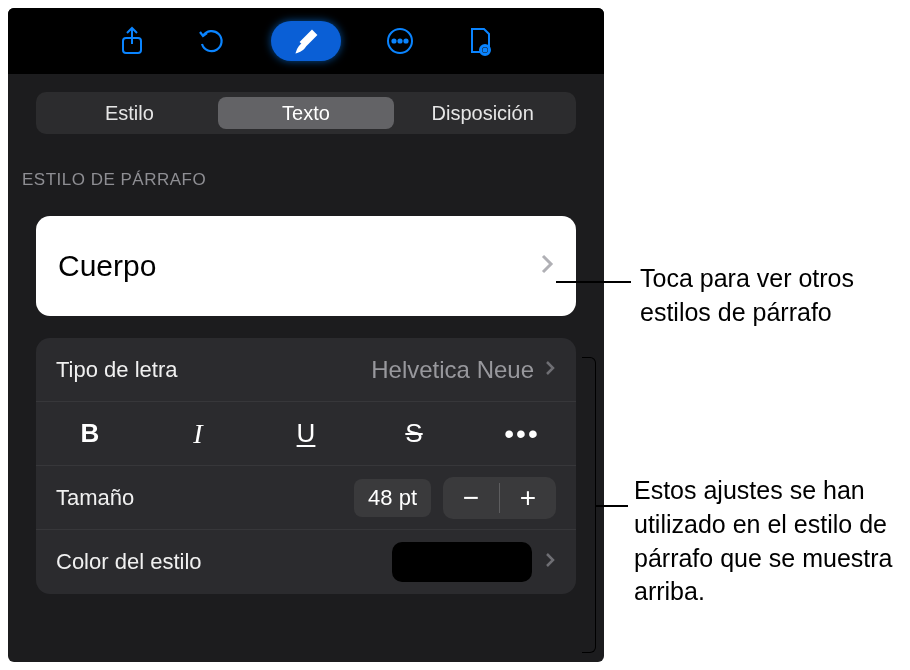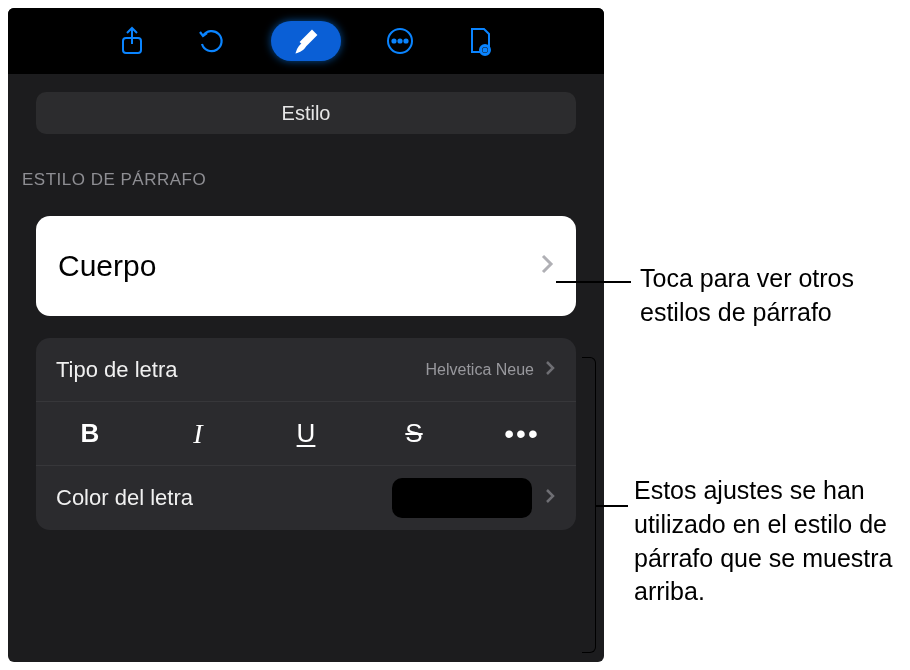--- a/index.html
+++ b/index.html
@@ -109,21 +109,21 @@
     min-height: 64px;
     display:flex;
     align-items:center;
     padding: 0 20px;
     border-bottom: 1px solid rgba(255,255,255,0.06);
     color:#fff;
     font-size: 22px;
   }
   .row:last-child { border-bottom:none; }
   .row-label { flex:1; color:#f0f0f0; }
-  .row-value { color:#98989d; font-size:16px; margin-right:10px; }
+  .row-value { color:#98989d; font-size:24px; margin-right:10px; }
   .row .chev { color:#6e6e73; }
 
   .format-row {
     display:flex;
     align-items:center;
     justify-content:space-around;
     height:64px;
     border-bottom: 1px solid rgba(255,255,255,0.06);
   }
   .fmt-btn {
@@ -240,20 +240,22 @@
         <circle cx="18" cy="24" r="5" fill="#1c1c1e"></circle>
         <circle cx="18" cy="24" r="4" fill="none"></circle>
         <circle cx="18" cy="24" r="1.5" fill="currentColor"></circle>
       </svg>
     </div>
   </div>
 
   <div class="seg-wrap">
     <div class="segmented">
       <div class="seg">Estilo</div>
+      <div class="seg selected">Texto</div>
+      <div class="seg">Disposición</div>
     </div>
   </div>
 
   <div class="section-label">ESTILO DE PÁRRAFO</div>
 
   <div class="style-row">
     <span class="style-row-label">Cuerpo</span>
     <span class="chev">
       <svg width="14" height="22" viewBox="0 0 14 22" fill="none" stroke="currentColor" stroke-width="3">
           <path d="M3 3 L11 11 L3 19"></path>
@@ -274,23 +276,32 @@
     </div>
 
     <div class="format-row">
       <div class="fmt-btn fmt-b">B</div>
       <div class="fmt-btn fmt-i">I</div>
       <div class="fmt-btn fmt-u">U</div>
       <div class="fmt-btn fmt-s">S</div>
       <div class="fmt-btn fmt-more">•••</div>
     </div>
 
-
     <div class="row">
-      <span class="row-label">Color del letra</span>
+      <span class="row-label">Tamaño</span>
+      <span class="size-val">48 pt</span>
+      <div class="stepper">
+        <div class="step-btn">−</div>
+        <div class="step-div"></div>
+        <div class="step-btn">+</div>
+      </div>
+    </div>
+
+    <div class="row">
+      <span class="row-label">Color del estilo</span>
       <div class="color-swatch" style="background:#000000"></div>
       <span class="chev">
         <svg width="12" height="18" viewBox="0 0 12 18" fill="none" stroke="currentColor" stroke-width="2.5">
             <path d="M3 3 L9 9 L3 15"></path>
           </svg>
       </span>
     </div>
 
   </div>
 </div>

